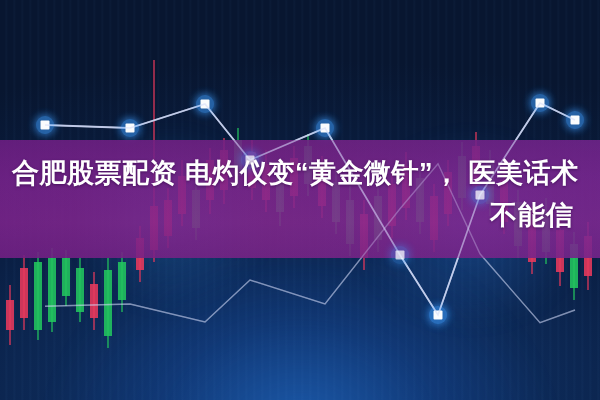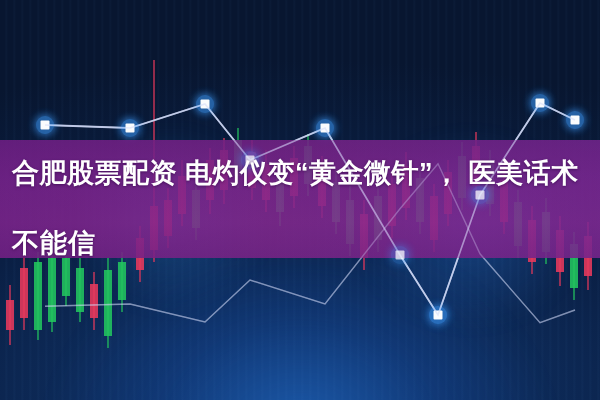--- a/index.html
+++ b/index.html
@@ -82,36 +82,36 @@
     height: 118px;
     background: linear-gradient(90deg,
         rgba(120,30,140,0.30) 0%,
         rgba(150,45,150,0.22) 45%,
         rgba(130,45,160,0.30) 100%);
   }
 
   
   .title-wrap {
     position: absolute;
-    left: 0; right: 4px;
+    left: 0; right: 14px;
     top: 152px;
-    text-align: left;
+    text-align: right;
     padding: 0 12px;
     box-sizing: border-box;
   }
   .title-line {
     color: #ffffff;
     font-size: 27px;
     font-weight: 700;
     line-height: 42px;
     letter-spacing: 0.5px;
     white-space: nowrap;
     text-shadow: 0 1px 3px rgba(40,0,60,0.55);
   }
-  .title-line.l2 { letter-spacing: 1px; margin-top: 28px; }
+  .title-line.l2 { letter-spacing: 1px; }
 </style>
 </head>
 <body>
 
 <div id="stage">
 
   <div class="bg-base"></div>
   <div class="bg-glow-left"></div>
   <div class="bg-glow-right"></div>
   <div class="bg-glow-bottom"></div>

